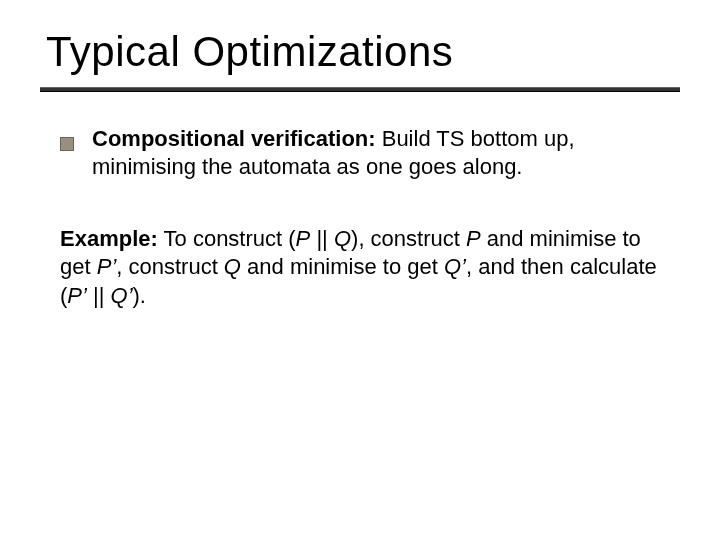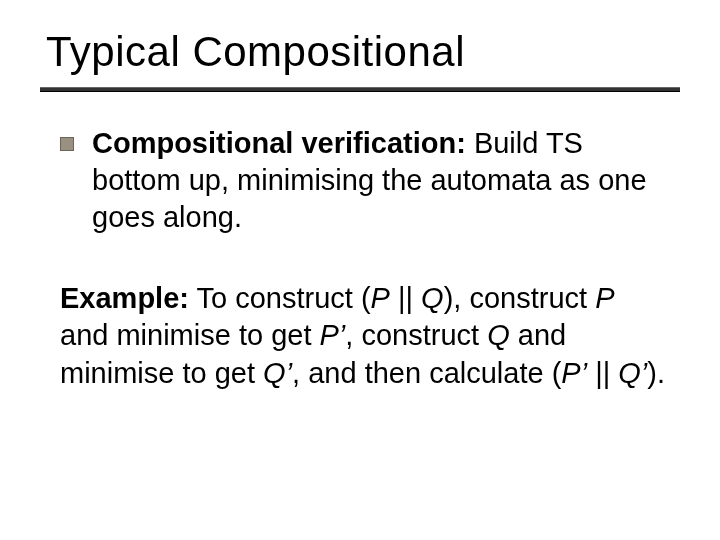--- a/index.html
+++ b/index.html
@@ -19,21 +19,21 @@
   }
   .rule {
     height: 3px;
     background: #333;
     box-shadow: 0 1px 0 #000, 0 -1px 0 #666;
     margin-bottom: 34px;
   }
   .body-area {
     padding-left: 20px;
     padding-right: 10px;
-    font-size: 29px;
+    font-size: 22px;
     line-height: 1.28;
   }
   .bullet-row {
     display: flex;
     align-items: flex-start;
     margin-bottom: 44px;
   }
   .bullet-icon {
     flex: 0 0 auto;
     width: 14px;
@@ -44,21 +44,21 @@
     margin-right: 18px;
   }
   .bullet-text { flex: 1 1 auto; }
   .bold { font-weight: 700; }
   .italic { font-style: italic; }
   .example-block { display: flex; }
 </style>
 </head>
 <body>
 
-<div class="title">Typical Compositional</div>
+<div class="title">Typical Optimizations</div>
 <div class="rule"></div>
 
 <div class="body-area">
 
   <div class="bullet-row">
     <div class="bullet-icon"></div>
     <div class="bullet-text">
       <span class="bold">Compositional verification:</span><span> Build TS bottom up, minimising the automata as one goes along.</span>
     </div>
   </div>

